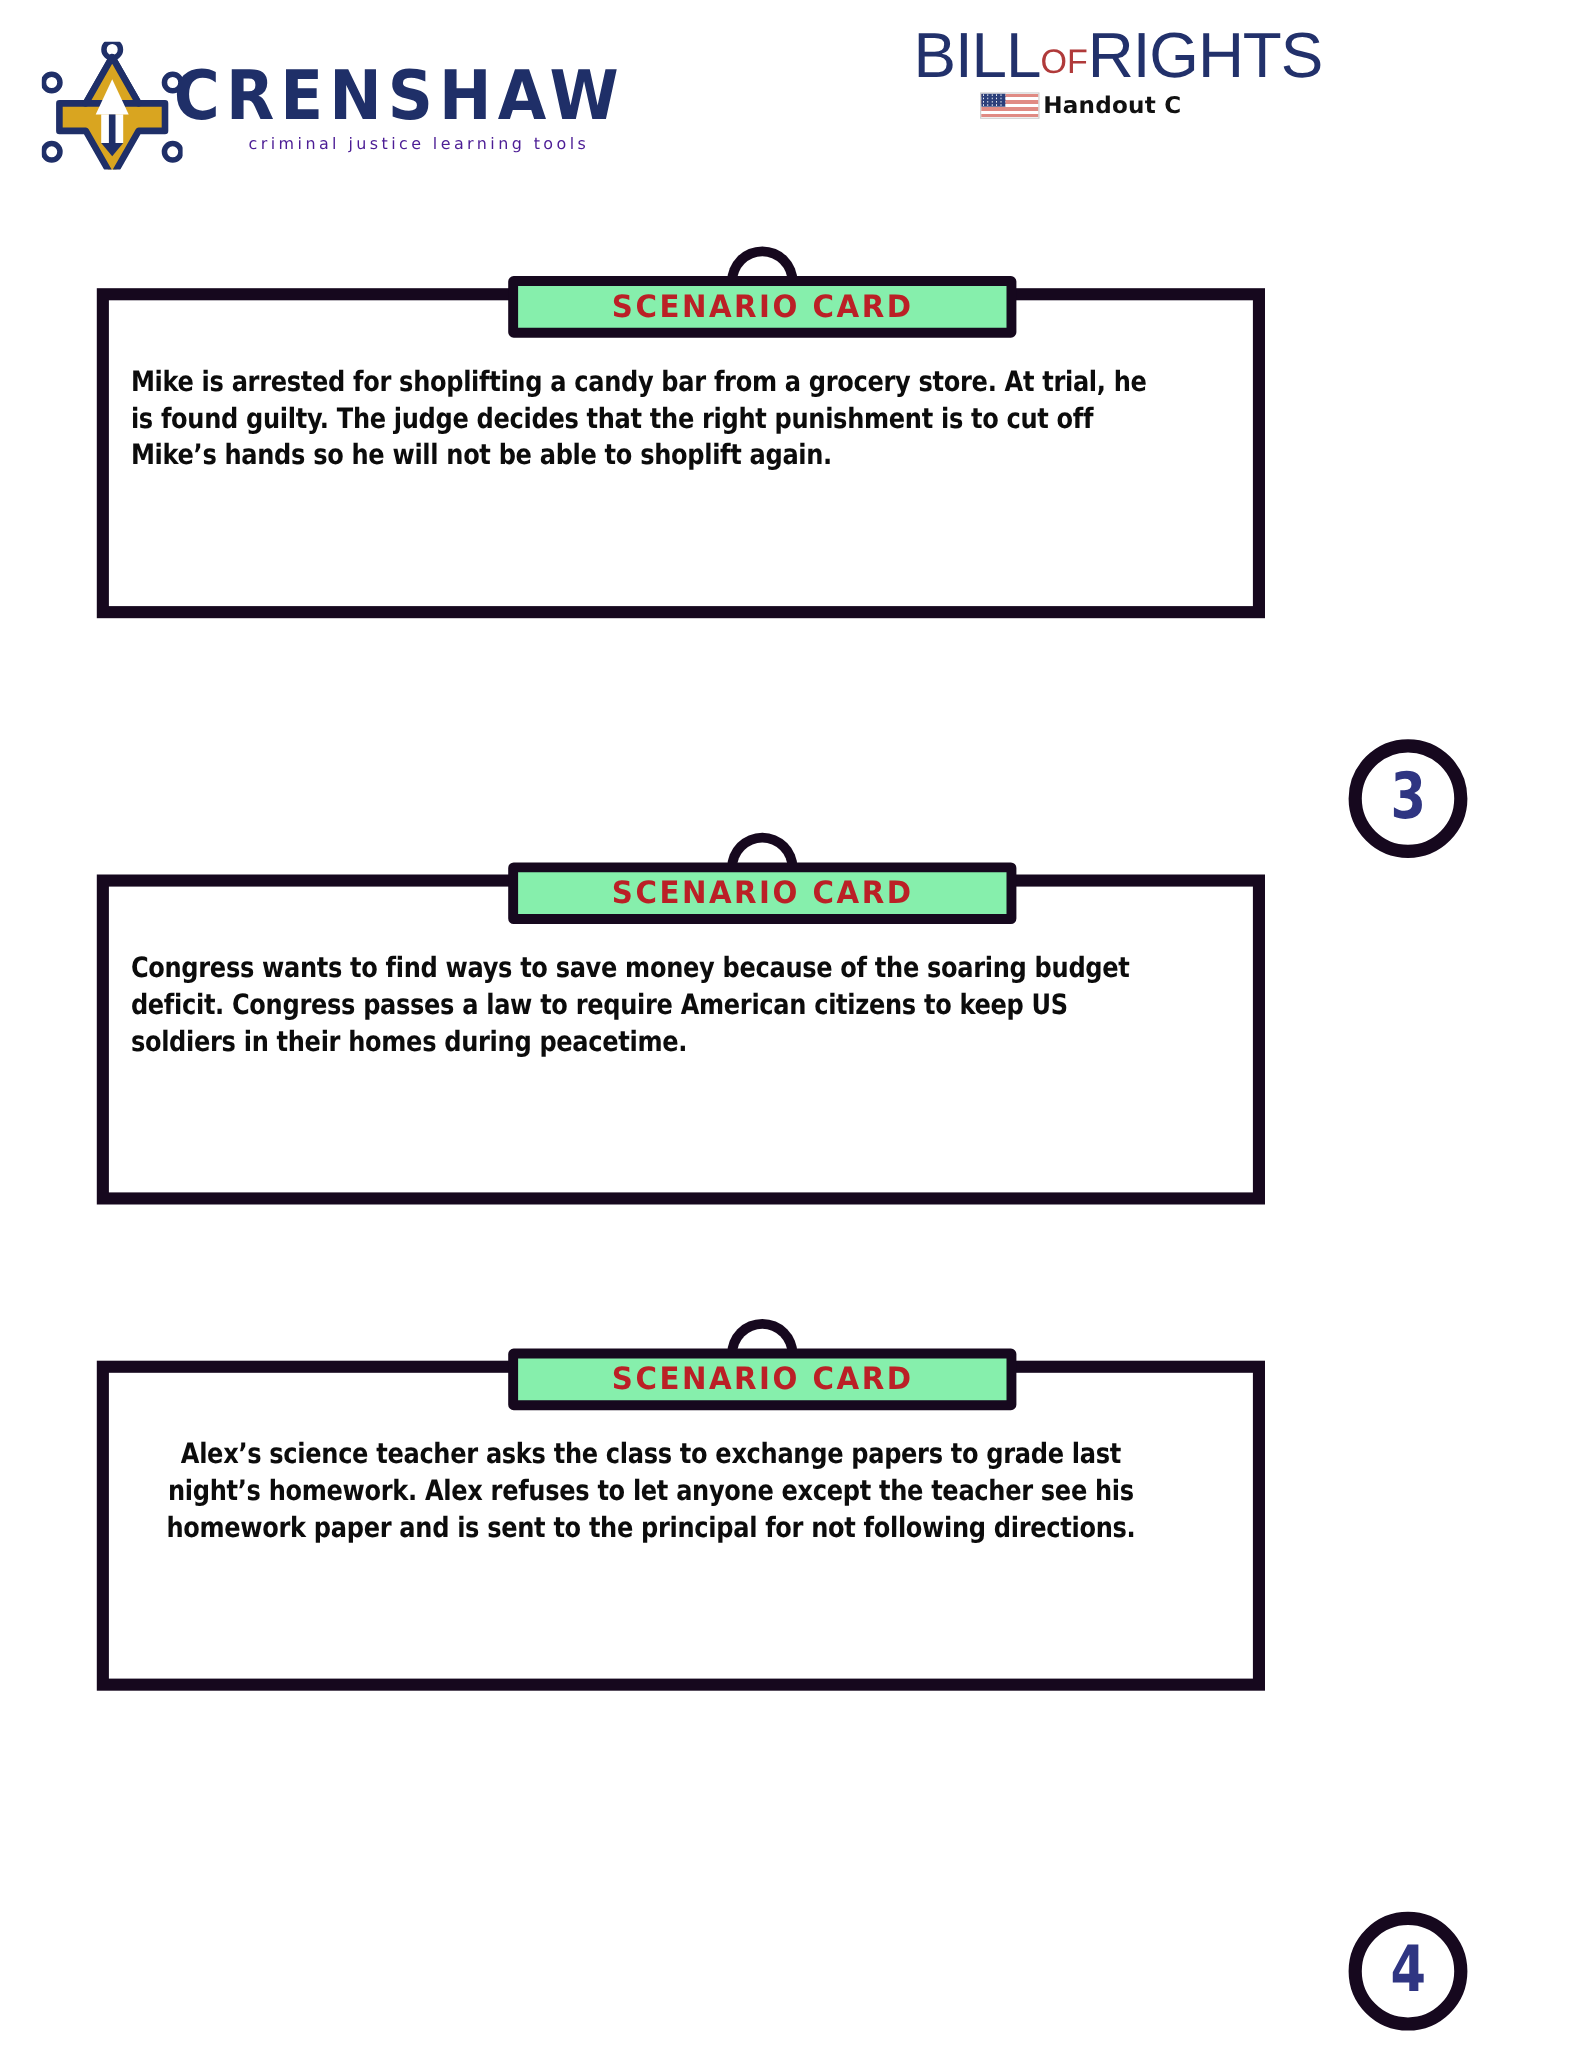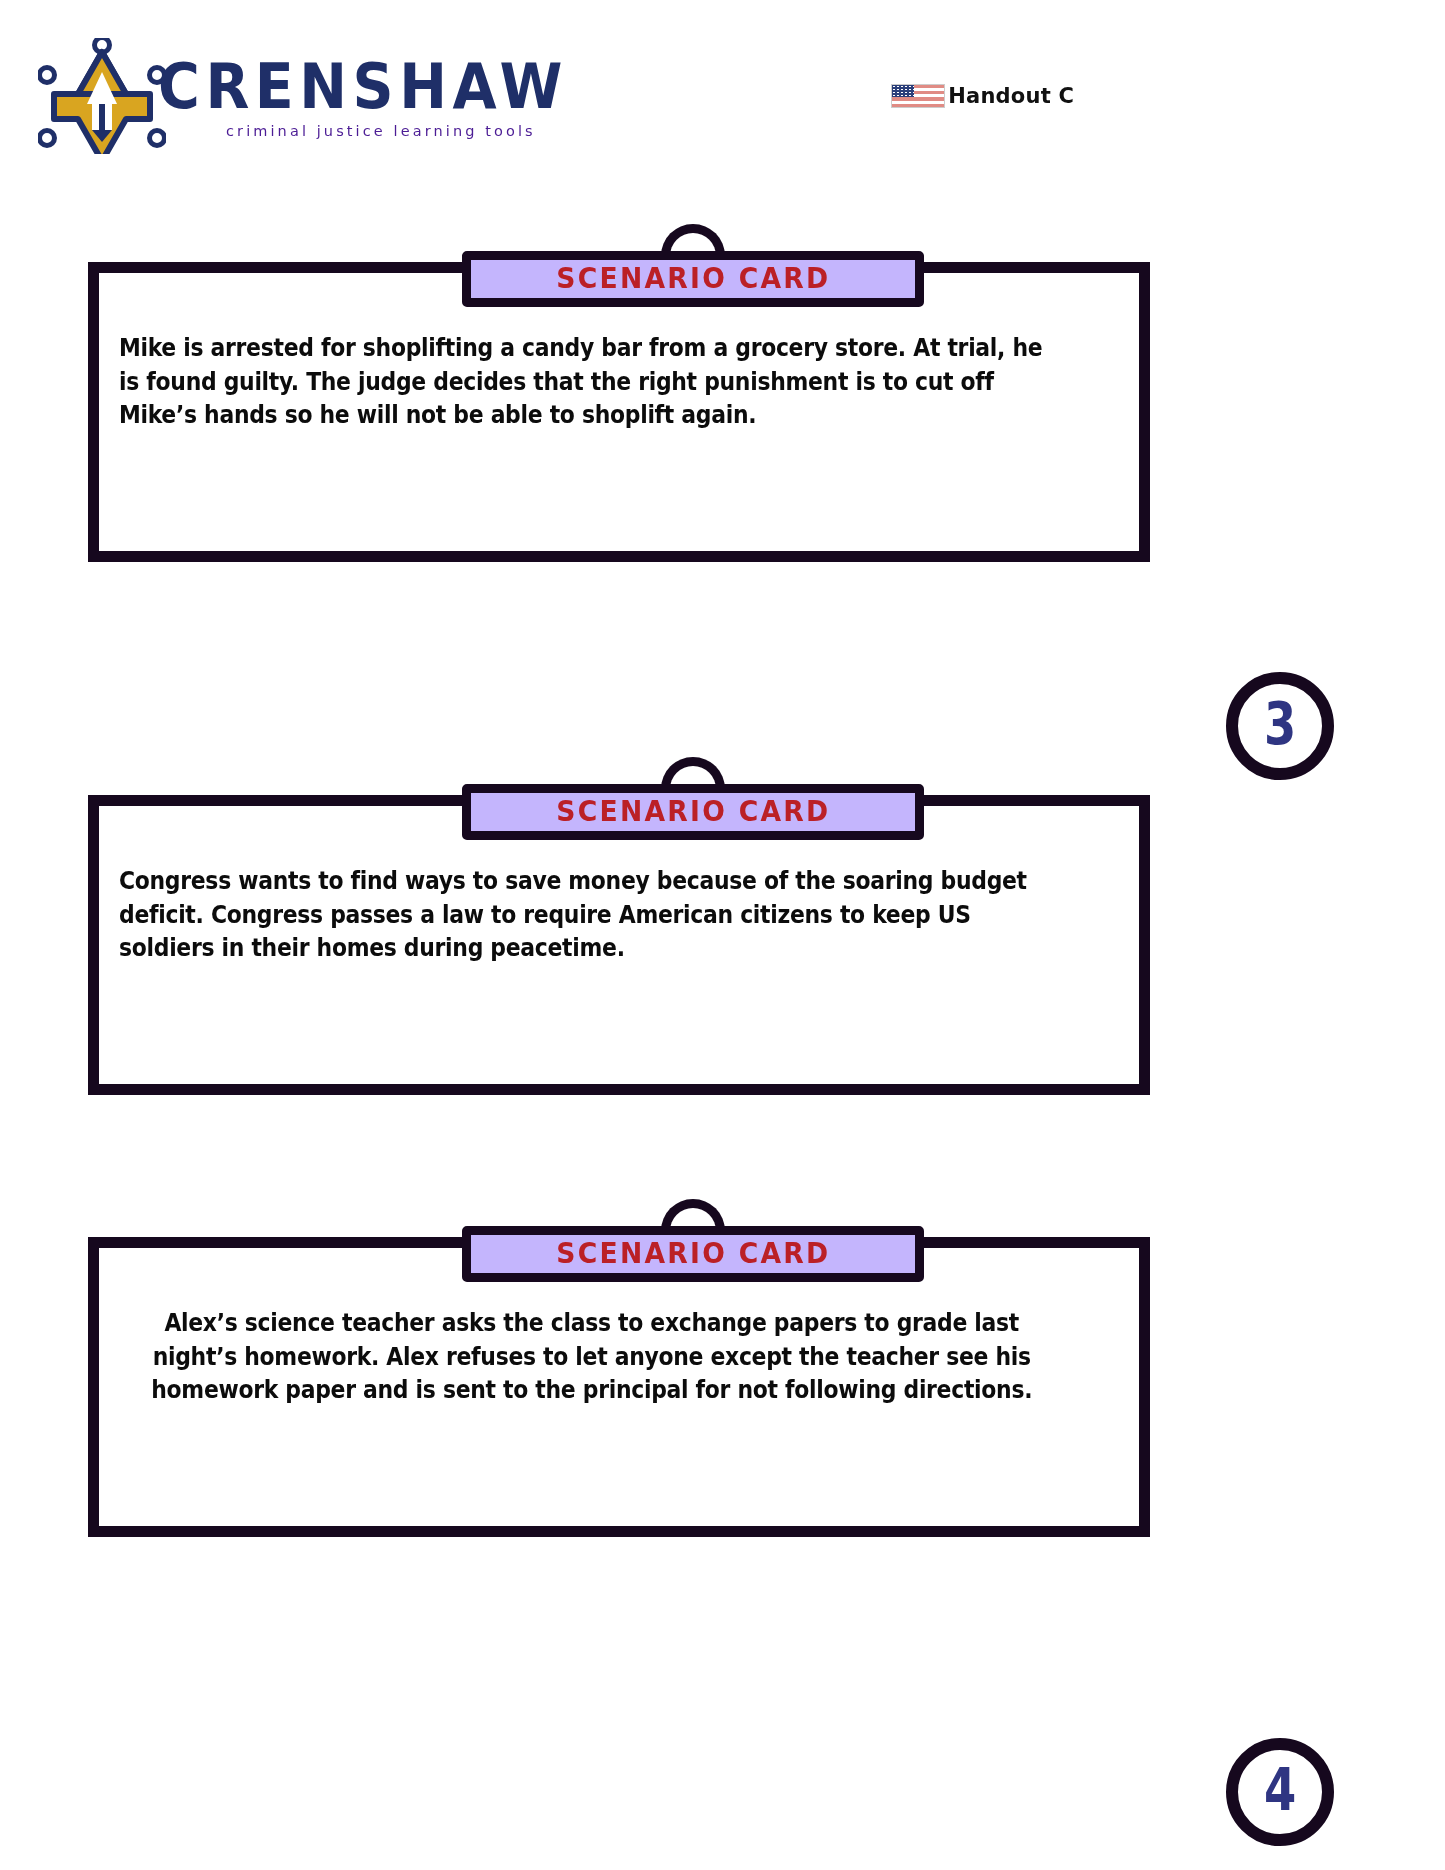--- a/index.html
+++ b/index.html
@@ -118,21 +118,21 @@
   }
   
   .tab{
     position:absolute;
     left:50%;
     margin-left:-231px;
     top:21px;
     width:462px;
     height:56px;
     box-sizing:border-box;
-    background:#c4b5fd;
+    background:#86efac;
     border:9px solid #16081e;
     border-radius:5px;
     z-index:4;
     display:flex;align-items:center;justify-content:center;
   }
   .tab-label{
     font-family:"DejaVu Sans", sans-serif;
     font-weight:bold;
     font-size:28px;
     letter-spacing:2.4px;
@@ -213,20 +213,21 @@
           <rect x="61" y="66" width="6" height="26" fill="#1f2f68"></rect>
           <polygon points="54,92 74,92 64,104" fill="#1f2f68"></polygon>
         </g>
       </svg>
     </div>
     <div id="crenshaw-word">CRENSHAW</div>
     <div id="crenshaw-tag">criminal justice learning tools</div>
   </div>
 
   <div id="bor-block">
+    <div id="bor-title"><span class="w1">BILL</span><span class="w2">OF</span><span class="w3">RIGHTS</span></div>
     <div id="handout-row">
       <div id="flag">
           <div class="canton"></div>
         </div>
       <div id="handout-label">Handout C</div>
     </div>
   </div>
 
 </div>
 

